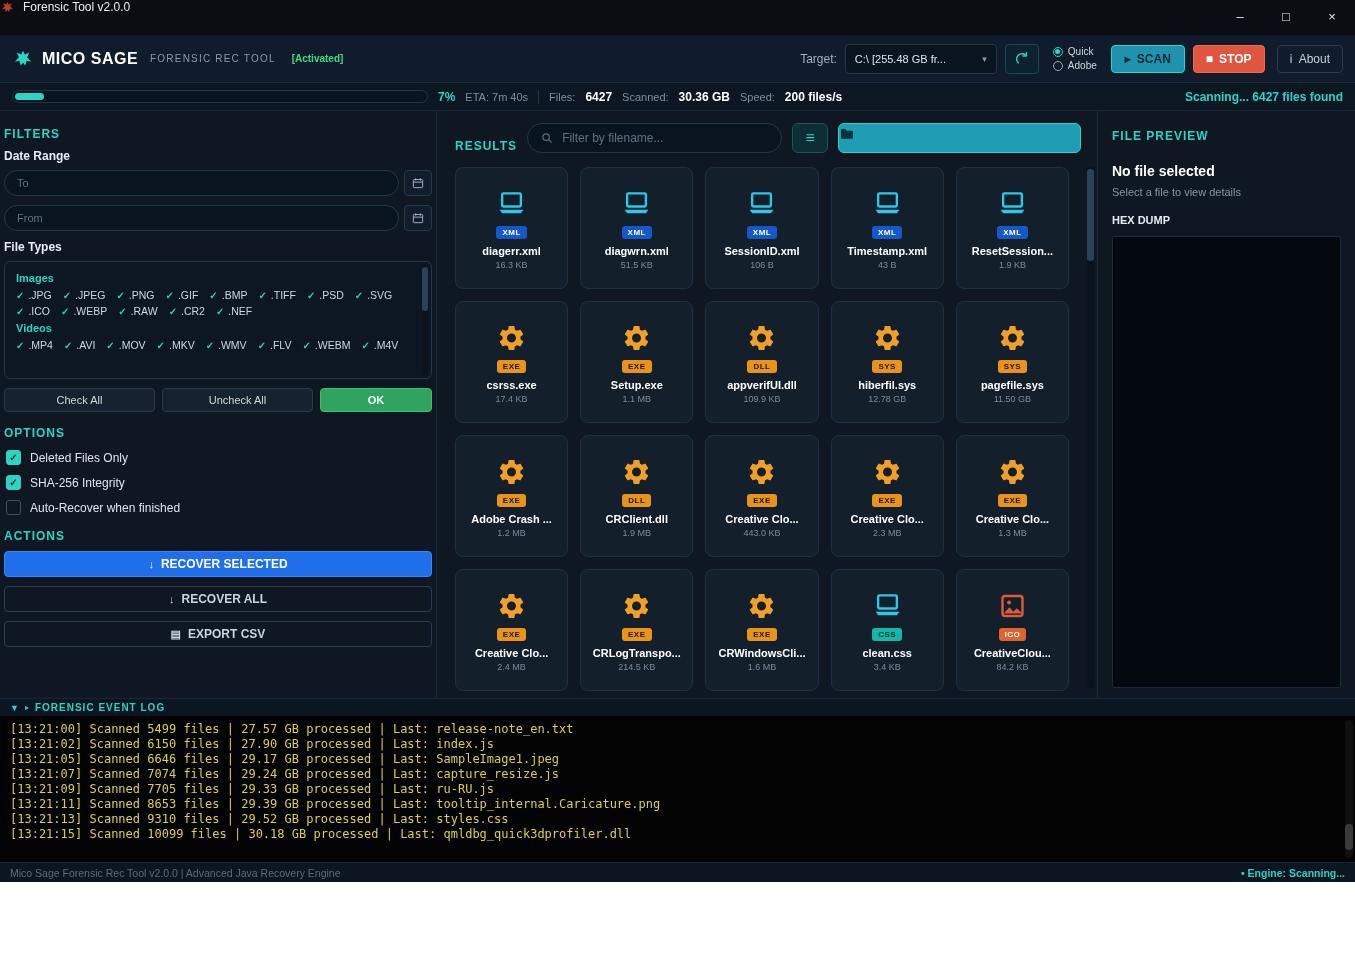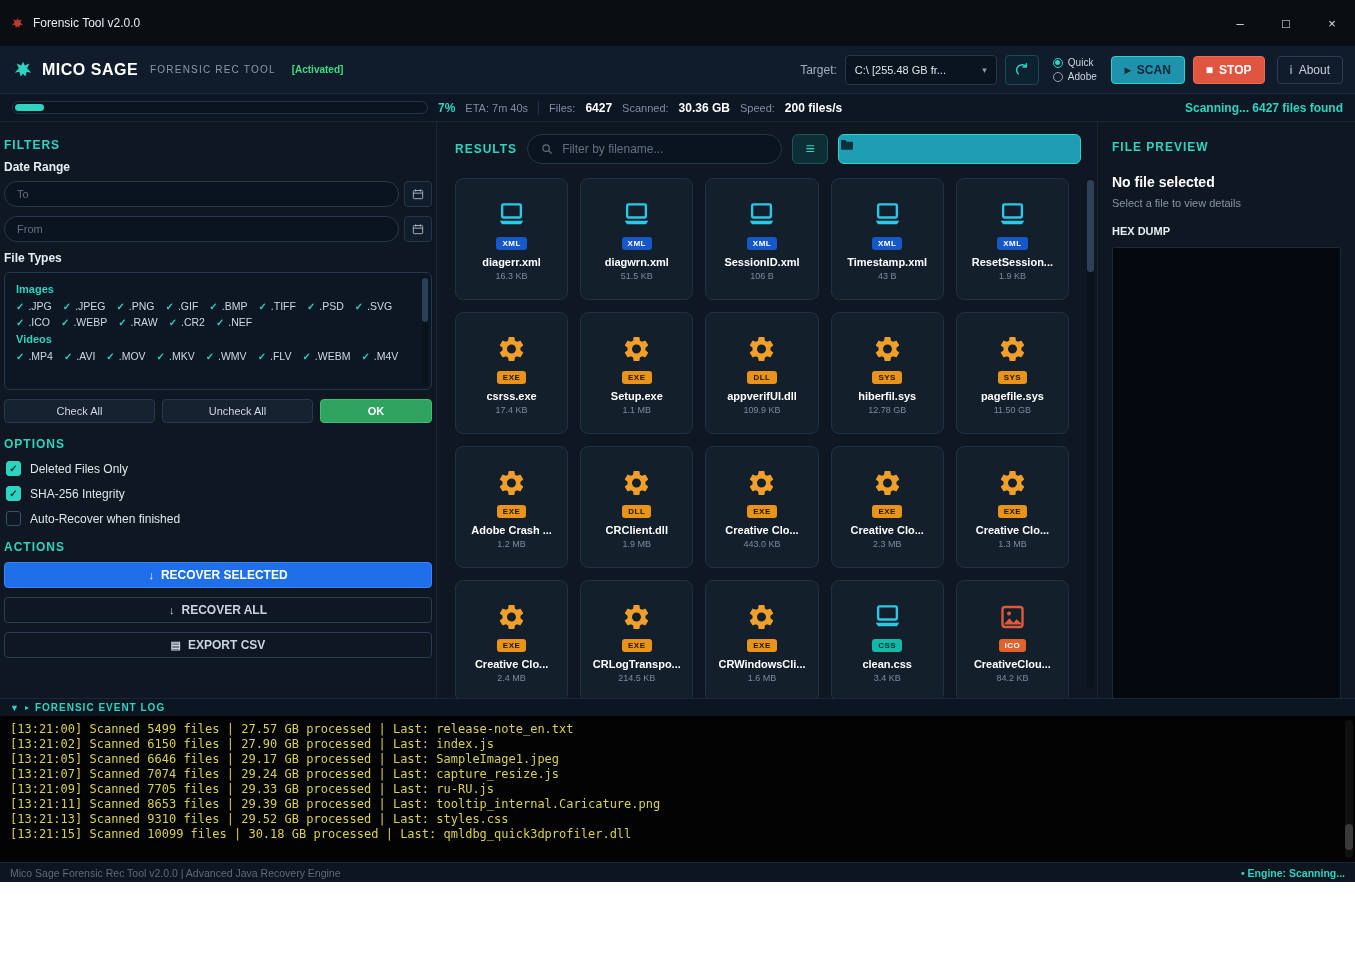--- a/index.html
+++ b/index.html
@@ -1,20 +1,20 @@
 <!DOCTYPE html>
 <html><head>
 <meta charset="utf-8">
 <style>
   *{margin:0;padding:0;box-sizing:border-box}
   html,body{width:1355px;height:962px;background:#ffffff;font-family:"Liberation Sans",sans-serif;overflow:hidden}
   .app{width:1355px;height:882px;background:#0e1722;display:flex;flex-direction:column;color:#dfe7ee;overflow:hidden}
 
   
-  .titlebar{height:46px;background:#0a0d12;display:flex;align-items:center;padding-left:10px;flex:0 0 auto}
+  .titlebar{height:35px;background:#0a0d12;display:flex;flex:0 0 auto}
   .tb-icon{width:15px;height:15px;margin-right:8px}
   .tb-title{font-size:12px;color:#e8edf2}
   .spacer{flex:1}
   .tb-btn{width:46px;height:32px;display:flex;align-items:center;justify-content:center;color:#e3e8ec;font-size:13px;cursor:default}
 
   
   .header{height:48px;background:#101c2b;border-bottom:1px solid #1b2a3c;display:flex;align-items:center;padding:0 12px;gap:8px;flex:0 0 auto}
   .logo{width:22px;height:22px}
   .app-name{font-size:16px;font-weight:bold;color:#ffffff;letter-spacing:.5px}
   .app-sub{font-size:10px;color:#8b99a8;letter-spacing:1.2px;margin-left:4px}
@@ -75,21 +75,21 @@
   .cbx[data-checked="true"]{background:#2dd4bf;border-color:#2dd4bf;color:#062a26;font-weight:bold}
   .opt-label{font-size:12px;color:#dde5ec}
 
   .actions{margin-top:14px}
   .act-btn{width:100%;height:26px;border-radius:4px;display:flex;align-items:center;justify-content:center;gap:7px;font-size:12px;margin-bottom:9px;font-weight:bold}
   .act-primary{background:#1f6feb;border:1px solid #3b82f6;color:#fff}
   .act-outline{background:transparent;border:1px solid #2b3d52;color:#c9d4de}
   .act-ic{font-size:11px}
 
   
-  .results-hdr{display:flex;align-items:center;gap:10px;margin:2px 0 12px;flex:0 0 auto}
+  .results-hdr{display:flex;align-items:flex-end;gap:10px;margin:2px 0 12px;flex:0 0 auto}
   .results-title{font-size:12px;font-weight:bold;color:#2dd4bf;letter-spacing:1px}
   .search{flex:1;height:30px;background:#0a141f;border:1px solid #22364a;border-radius:15px;display:flex;align-items:center;padding:0 12px;gap:8px}
   .search svg{width:14px;height:14px;flex:0 0 auto}
   .search input{flex:1;background:transparent;border:none;outline:none;color:#dbe4ec;font-size:12px}
   .viewbtn{width:36px;height:30px;border-radius:6px;display:flex;align-items:center;justify-content:center;flex:0 0 auto}
   .viewbtn.list{background:#0e2e36;border:1px solid #1e545c;color:#2dd4bf;font-size:16px;font-weight:bold}
   .viewbtn.grid{background:#1f9db5;border:1px solid #2dd4bf}
   .viewbtn.grid svg{width:16px;height:16px}
 
   .grid{flex:1;display:grid;grid-template-columns:repeat(5,1fr);gap:12px;align-content:start;overflow:hidden;padding:2px 12px 6px 0}

